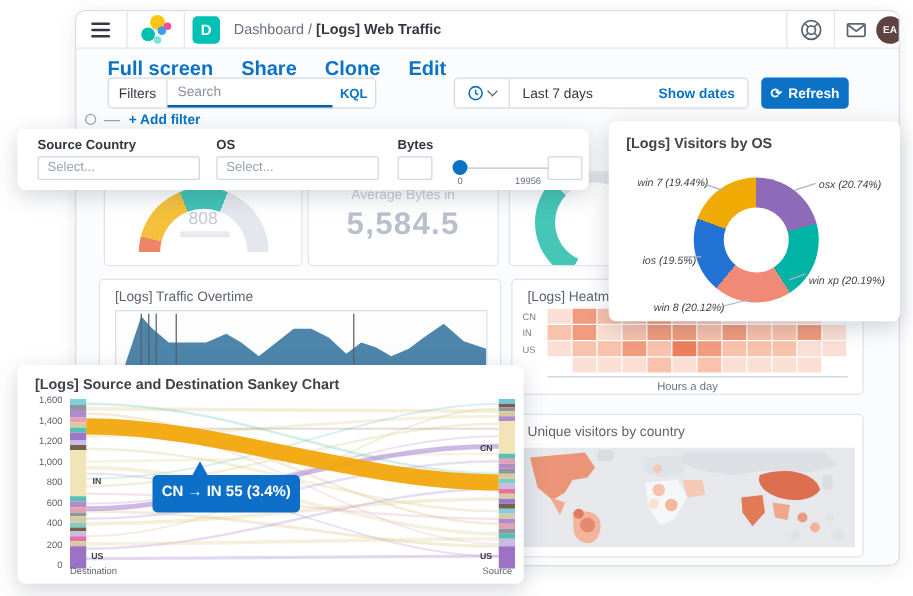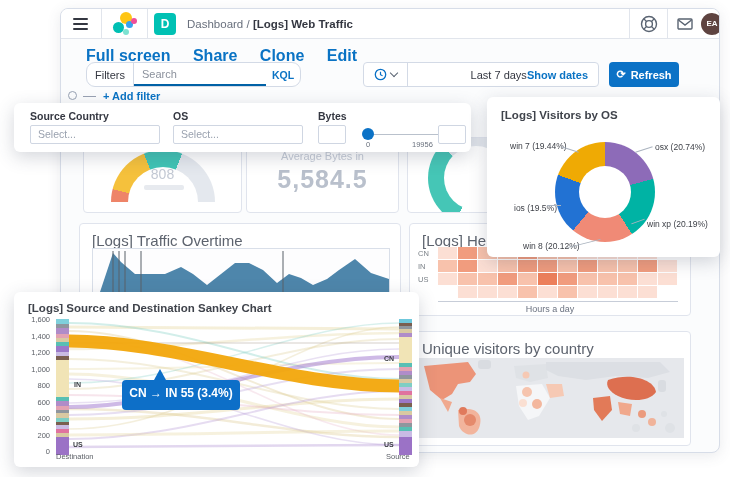--- a/index.html
+++ b/index.html
@@ -27,41 +27,41 @@
     color:#fff; font-size:12px; font-weight:bold; text-align:center; line-height:22px; cursor:pointer; }
   .crumbs { left:126px; top:9px; font-size:11.5px; color:#69707d; white-space:nowrap; }
   .crumbs .cur { color:#343741; font-weight:bold; }
   .hicon { top:5px; width:20px; height:20px; cursor:pointer; }
   .avatar { left:640px; top:4px; width:22px; height:22px; border-radius:50%; background:#5e4340;
     color:#fff; font-size:8px; font-weight:bold; text-align:center; line-height:22px; cursor:pointer; }
 
   
   .links { left:25px; top:38px; font-size:16px; font-weight:bold; color:#0a73c4; }
   .links span { margin-right:18px; cursor:pointer; }
-  .srch-group { left:25px; top:53px; width:215px; height:25px; background:#fff; border:1px solid #d3dae6; border-radius:9px; display:flex; }
+  .srch-group { left:25px; top:53px; width:215px; height:25px; background:#fff; border:1px solid #d3dae6; border-radius:4px; display:flex; }
   .filters-btn { width:47px; height:100%; border-right:1px solid #d3dae6; font-size:11px; color:#343741;
     display:flex; align-items:center; justify-content:center; cursor:pointer; }
   .srch-input-wrap { flex:1; position:relative; border-bottom:2px solid #0061a6; }
   .srch-input { width:100%; height:100%; border:0; outline:none; font-size:11px; padding-left:8px; color:#343741; background:transparent; font-family:"Liberation Sans",sans-serif; }
   .srch-input::placeholder { color:#8b919c; }
   .kql { width:34px; font-size:10.5px; font-weight:bold; color:#0a73c4; display:flex; align-items:center; justify-content:center; cursor:pointer; }
   .time-group { left:302px; top:53px; width:236px; height:25px; background:#fff; border:1px solid #d3dae6; border-radius:4px; display:flex; align-items:center; }
   .clock-seg { width:44px; height:100%; border-right:1px solid #d3dae6; display:flex; align-items:center; justify-content:center; gap:4px; cursor:pointer; }
   .chev { width:6px; height:6px; border-right:1.5px solid #5a6472; border-bottom:1.5px solid #5a6472; transform:rotate(45deg); margin-top:-3px; }
-  .time-txt { font-size:11px; color:#343741; padding-left:10px; flex:1;text-align:right; }
+  .time-txt { font-size:11px; color:#343741; padding-left:10px; flex:1; }
   .show-dates { font-size:11px; font-weight:bold; color:#0a73c4; padding-right:10px; cursor:pointer; }
   .refresh-btn { left:548px; top:53px; width:70px; height:25px; background:#0b72c6; border-radius:4px; color:#fff;
     font-size:11px; font-weight:bold; display:flex; align-items:center; justify-content:center; gap:5px; cursor:pointer; }
   .addf-circle { left:7px; top:82px; width:9px; height:9px; border:1px solid #98a2b3; border-radius:50%; }
   .addf-dash { left:22px; top:87px; width:13px; height:1px; background:#98a2b3; }
   .addf { left:42px; top:81px; font-size:11px; font-weight:bold; color:#0a73c4; cursor:pointer; }
 
   
   .panel { position:absolute; background:#fff; border:1px solid #e0e4ed; border-radius:4px; }
-  .ptitle { position:absolute; left:12px; top:8px; font-size:15px; color:#5d636e; }
+  .ptitle { position:absolute; left:12px; top:8px; font-size:11px; color:#5d636e; }
 
   .g1 { left:22px; top:128px; width:159px; height:76px; }
   .g2 { left:185px; top:128px; width:153px; height:76px; }
   .g3 { left:346px; top:128px; width:153px; height:76px; }
   .g4 { left:507px; top:128px; width:123px; height:76px; }
   .arc-wrap { position:absolute; left:27px; top:12px; width:104px; height:52px; overflow:hidden; }
   .arc { width:104px; height:104px; border-radius:50%;
     background:conic-gradient(from 270deg,#ee8468 0 4%,#f5c13c 4% 19%,#40c4b5 19% 31%,#e4e8ee 31% 50%,transparent 50%); }
   .arc-hole { position:absolute; left:17px; top:17px; width:70px; height:70px; background:#fff; border-radius:50%; }
   .g1-num { position:absolute; left:0; top:28px; width:100%; text-align:center; font-size:14px; color:#c3c9d4; }
@@ -99,21 +99,21 @@
   .f-box { position:absolute; top:22px; width:28px; height:19px; background:#fff; border:1px solid #cfd6e2; border-radius:2px; }
   .slider-track { position:absolute; left:352px; top:31px; width:74px; height:1px; background:#b9c1cc; }
   .slider-handle { position:absolute; left:348px; top:25px; width:12px; height:12px; background:#0b72c6; border-radius:50%; cursor:pointer; }
   .slider-min { position:absolute; left:352px; top:37px; font-size:7.5px; color:#69707d; }
   .slider-max { position:absolute; left:398px; top:37px; font-size:7.5px; color:#69707d; }
 
   .os-float { left:487px; top:97px; width:233px; height:160px; z-index:20; }
   .os-title { position:absolute; left:14px; top:12px; font-size:11.5px; font-weight:bold; color:#3f434b; }
   .os-donut { position:absolute; left:68px; top:45px; width:100px; height:100px; border-radius:50%; }
   .os-hole { position:absolute; left:92px; top:69px; width:52px; height:52px; background:#fff; border-radius:50%; }
-  .os-lab { position:absolute; font-size:8.5px; color:#3f4249; white-space:nowrap; }
+  .os-lab { position:absolute; font-size:8.5px; color:#3f4249; white-space:nowrap;font-style:italic; }
   .lead { position:absolute; height:1px; background:#aab3bf; }
 
   .sankey-float { left:14px; top:292px; width:405px; height:175px; z-index:25; }
   .sk-title { position:absolute; left:14px; top:10px; font-size:11.5px; font-weight:bold; color:#3f434b; }
   .sk-yaxis { position:absolute; left:6px; top:24px; width:30px; height:140px; display:flex; flex-direction:column; justify-content:space-between; }
   .sk-tick { font-size:7.5px; color:#5c6067; text-align:right; height:8px; line-height:8px; }
   .sk-plot { position:absolute; left:42px; top:27px; }
   .sk-xl { position:absolute; top:160px; font-size:7.5px; color:#5c6067; }
   .sk-tip { position:absolute; left:108px; top:88px; width:118px; height:30px; background:#0d6fc8; border-radius:4px;
     color:#fff; font-size:12px; font-weight:bold; text-align:center; line-height:27px; }

